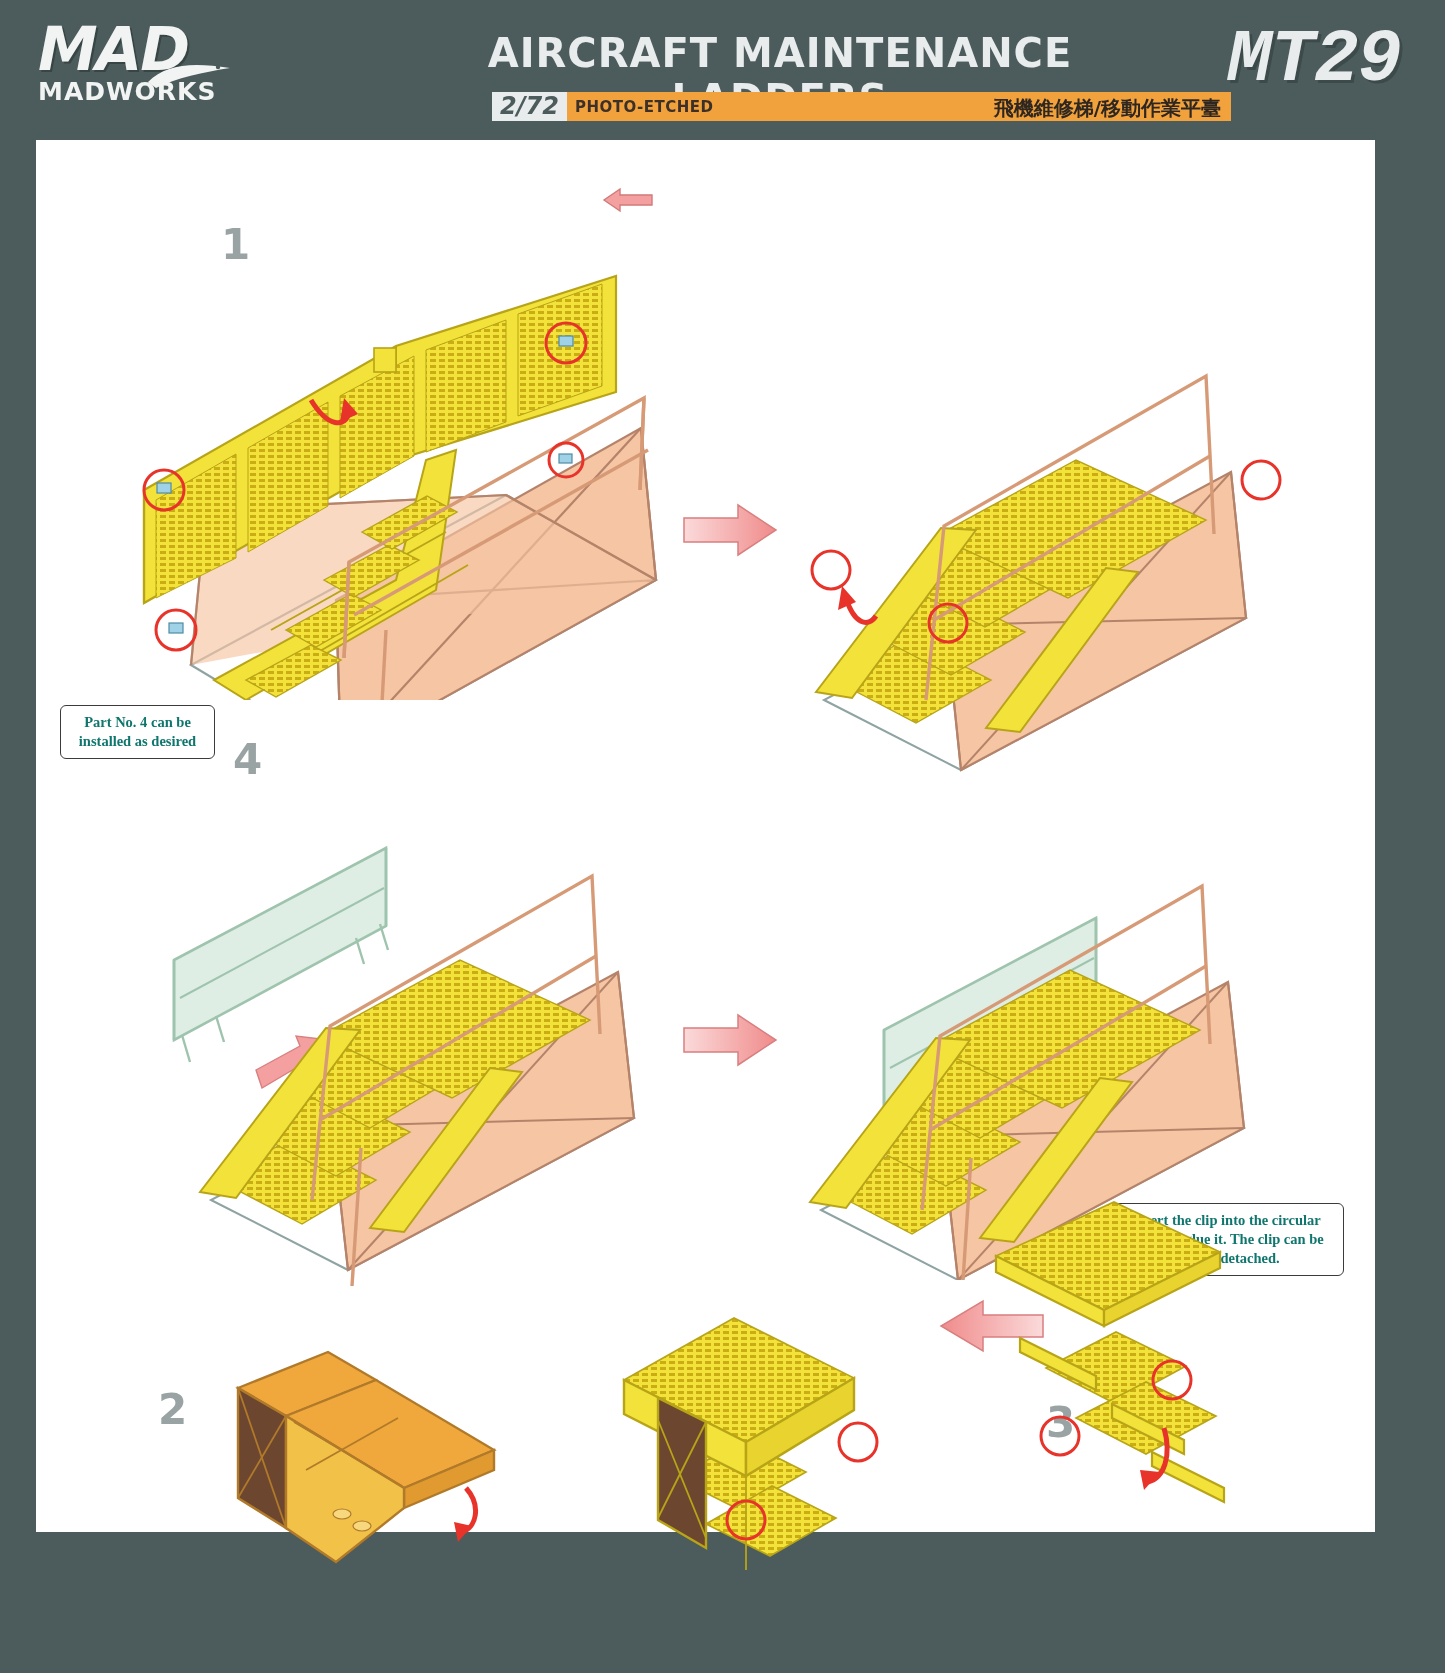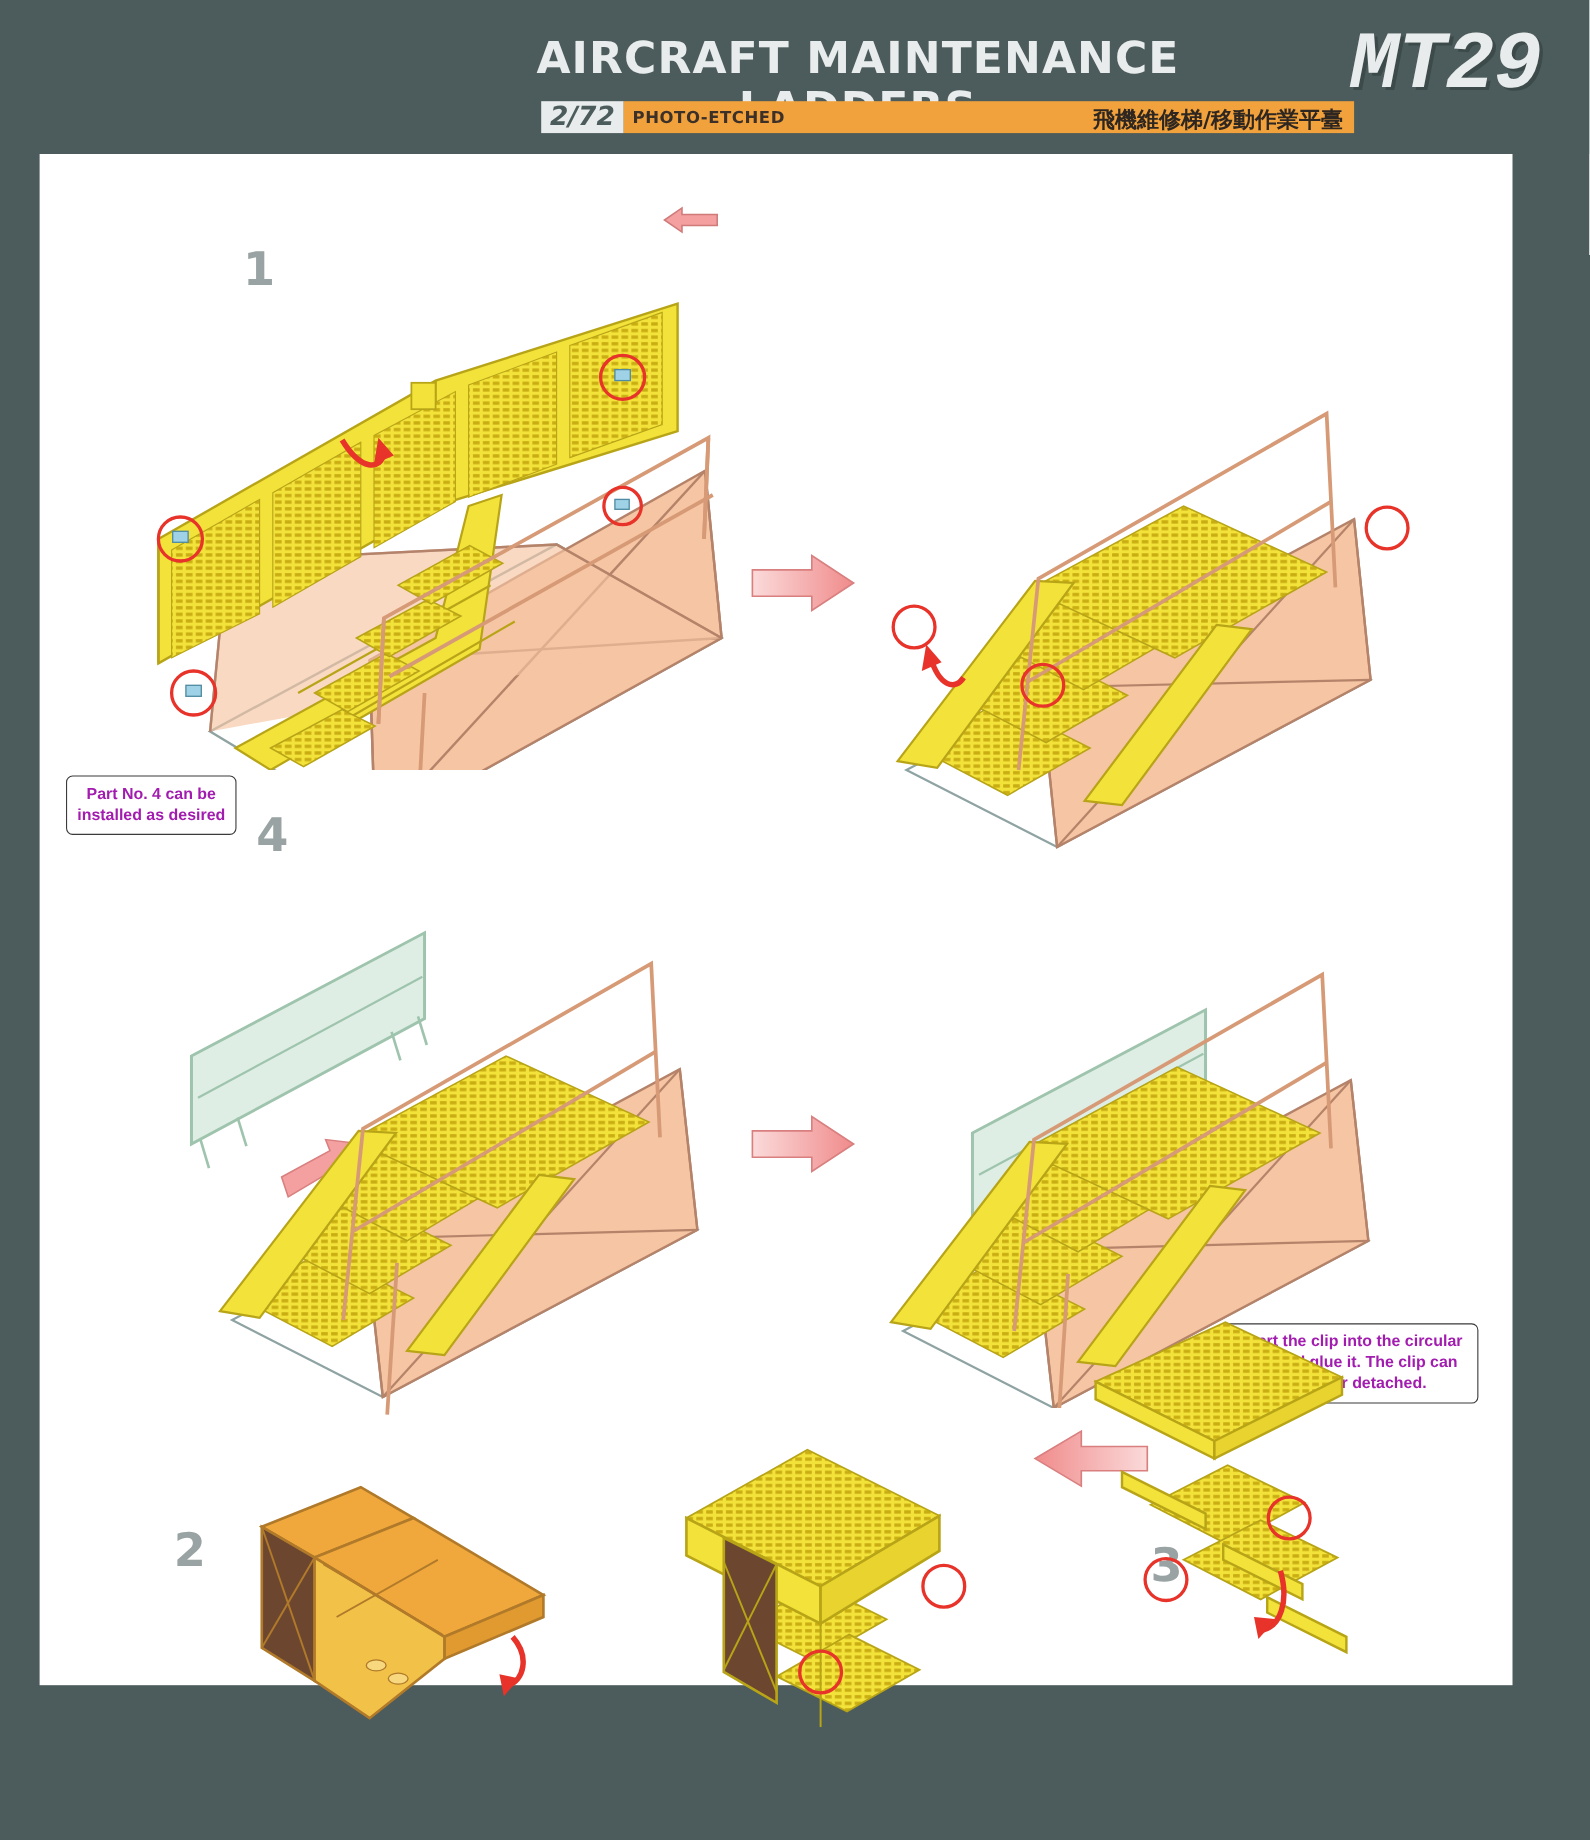--- a/index.html
+++ b/index.html
@@ -138,39 +138,47 @@
     font-family: "DejaVu Sans", sans-serif;
     font-weight: bold;
     font-size: 42px;
     color: #9aa3a3;
   }
   .callout {
     position: absolute;
     background: #ffffff;
     border: 1.6px solid #3b3b3b;
     border-radius: 6px;
-    font-family: Liberation Sans, sans-serif;
+    font-family: Liberation Serif, serif;
     font-weight: bold;
     font-size: 14.5px;
     line-height: 19px;
-    color: #a21caf;
+    color: #0f766e;
     text-align: center;
     padding: 7px 9px;
     box-sizing: border-box;
   }
   svg { display: block; }
   .dia { position: absolute; }
 </style>
 </head>
 <body>
 
 <div id="sheet">
 
   <div id="header">
 
+    <div id="logo-block">
+      <div id="logo-mad">MAD</div>
+      <div id="logo-sub">MADWORKS</div>
+      <svg id="logo-swish" viewBox="0 0 86 30">
+        <path d="M2 22 C 20 4, 46 2, 84 8 C 58 12, 30 18, 10 28 Z" fill="#f2f4f4"></path>
+        <circle cx="72" cy="7" r="2.2" fill="#4c5b5b"></circle>
+      </svg>
+    </div>
 
     <div id="title-main">AIRCRAFT MAINTENANCE LADDERS</div>
     <div id="kitcode">MT29</div>
 
     <div id="scale-badge">2/72</div>
 
     <div id="etched-badge">
       <span id="etched-label">PHOTO-ETCHED</span>
       <span id="cjk-label">飛機維修梯/移動作業平臺</span>
     </div>

